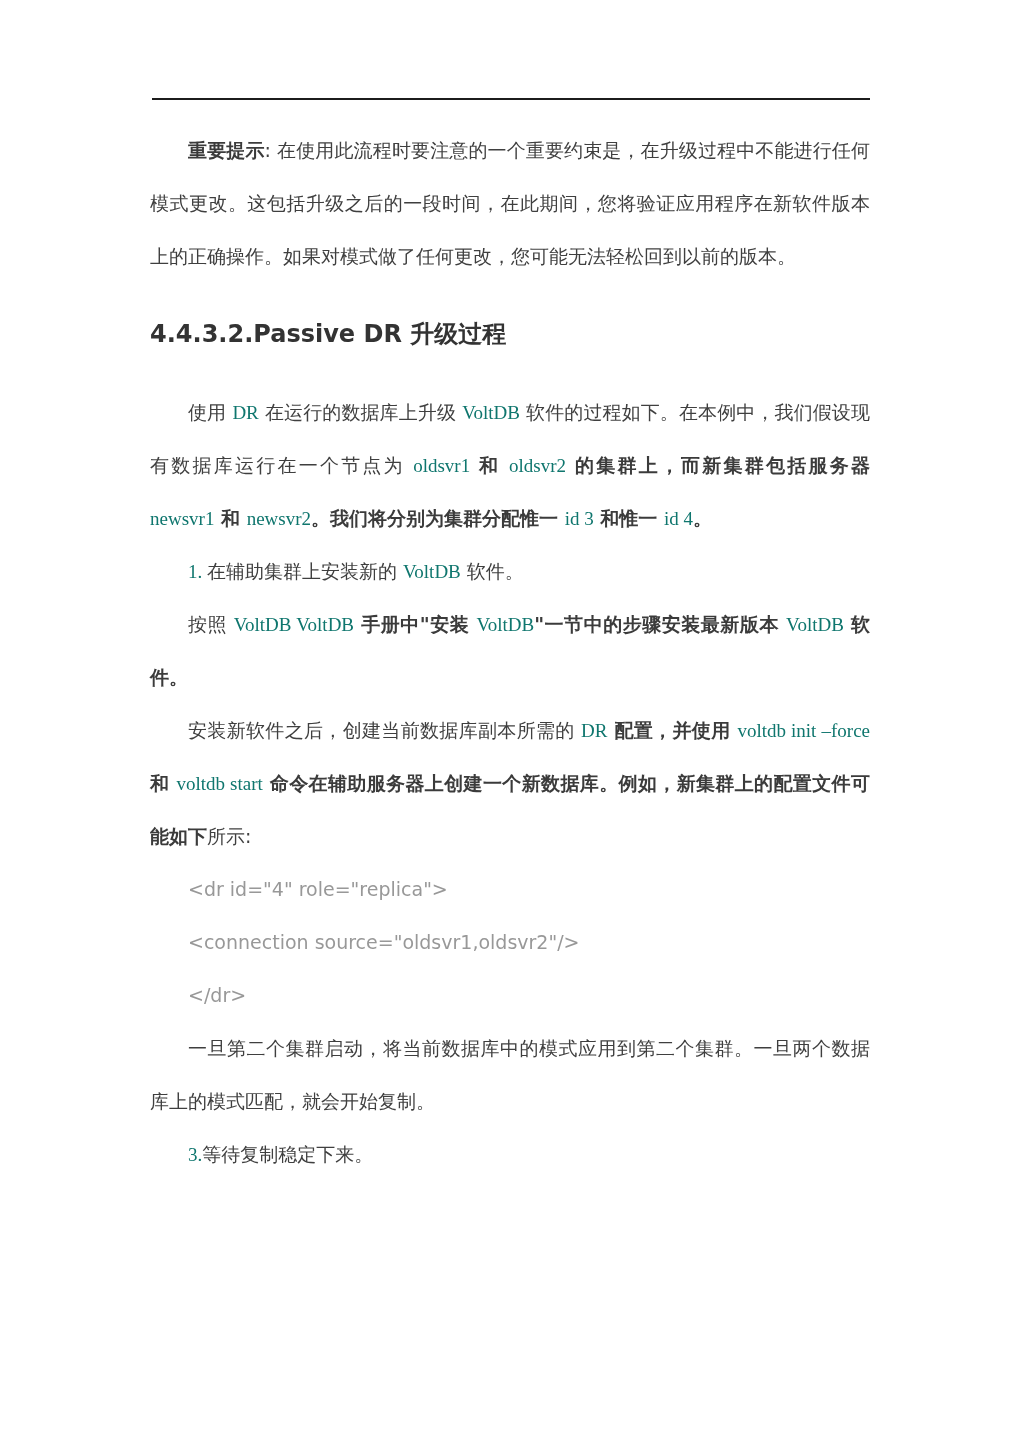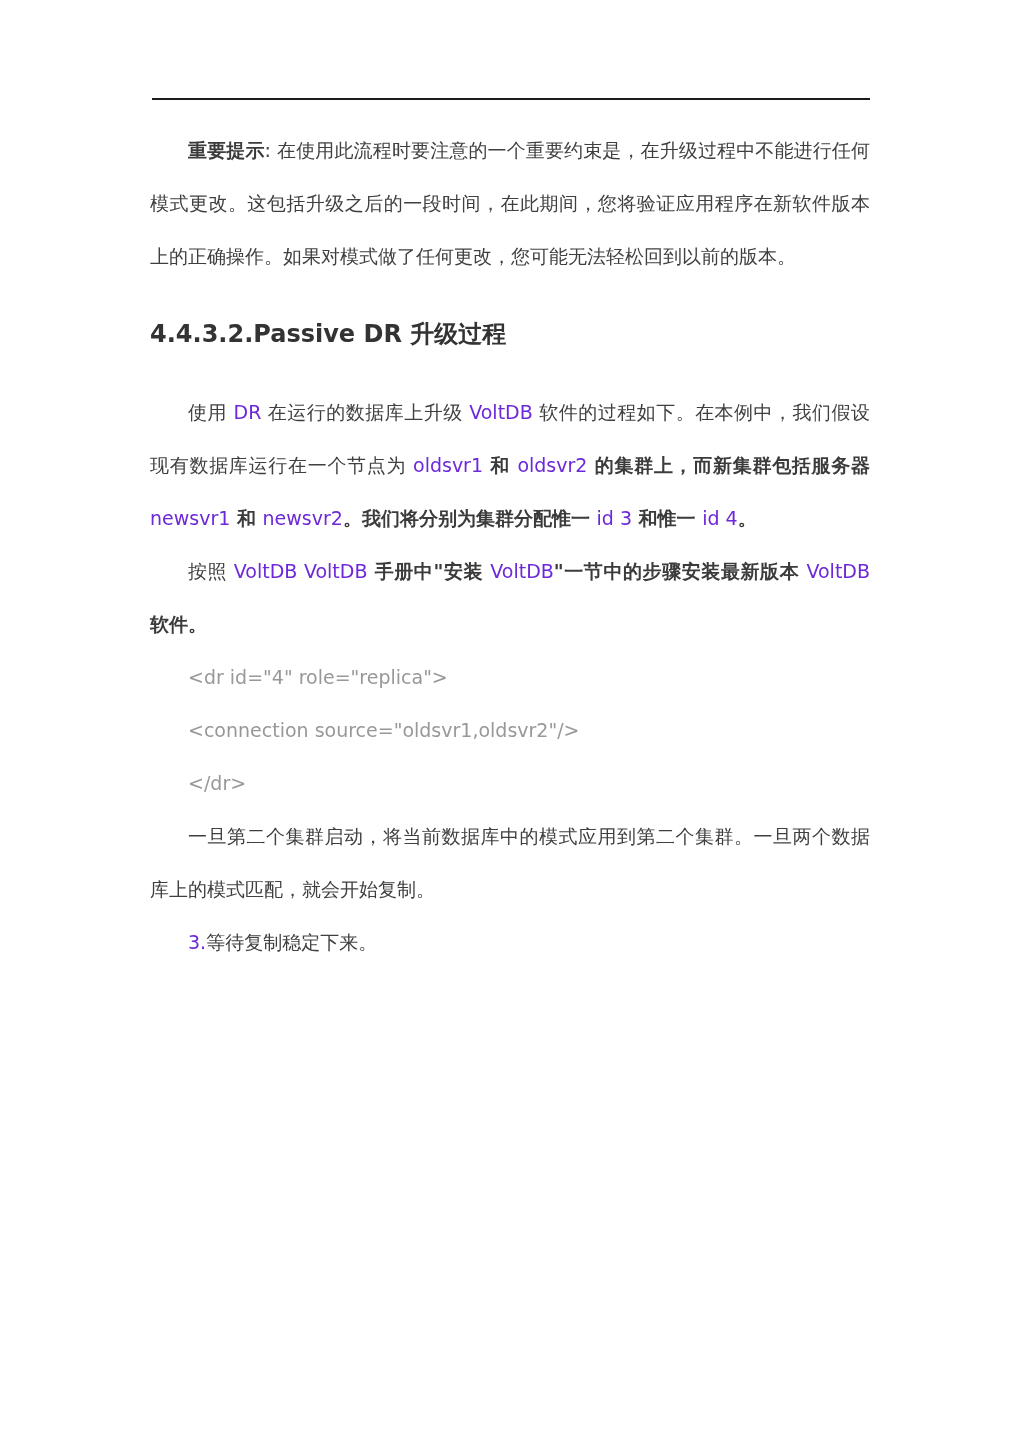--- a/index.html
+++ b/index.html
@@ -20,40 +20,42 @@
     text-align:justify;
   }
   p.body{margin:0;text-indent:38px;}
   p.flush{margin:0;text-indent:38px;text-align:left;}
   h2.heading{
     margin:33px 0 34px 0;
     font-size:24px;line-height:36px;font-weight:600;
     color:#333333;text-align:left;letter-spacing:0;
   }
   .code-line{margin:0;text-indent:38px;color:#989898;text-align:left;}
-  .latin{color:#6d28d9;}
+  .latin{color:#0f766e;font-family:Liberation Serif, serif;}
   .bold{font-weight:700;color:#3b3b3b;}
 </style>
 </head>
 <body>
 
 <div class="page">
   <div class="rule"></div>
   <div class="content">
 
     <p class="body"><span class="bold">重要提示</span><span>: 在使用此流程时要注意的一个重要约束是，在升级过程中不能进行任何模式更改。这包括升级之后的一段时间，在此期间，您将验证应用程序在新软件版本上的正确操作。如果对模式做了任何更改，您可能无法轻松回到以前的版本。</span></p>
 
     <h2 class="heading">4.4.3.2.Passive DR 升级过程</h2>
 
     <p class="body"><span>使用 </span><span class="latin">DR</span><span> 在运行的数据库上升级 </span><span class="latin">VoltDB</span><span> 软件的过程如下。在本例中，我们假设现有数据库运行在一个节点为 </span><span class="latin">oldsvr1</span><span class="bold"> 和 </span><span class="latin">oldsvr2</span><span class="bold"> 的集群上，而新集群包括服务器 </span><span class="latin">newsvr1</span><span class="bold"> 和 </span><span class="latin">newsvr2</span><span class="bold">。我们将分别为集群分配惟一 </span><span class="latin">id 3</span><span class="bold"> 和惟一 </span><span class="latin">id 4</span><span class="bold">。</span></p>
 
+    <p class="flush"><span class="latin">1. </span><span>在辅助集群上安装新的 </span><span class="latin">VoltDB</span><span> 软件。</span></p>
 
     <p class="body"><span>按照 </span><span class="latin">VoltDB VoltDB</span><span class="bold"> 手册中"安装 </span><span class="latin">VoltDB</span><span class="bold">"一节中的步骤安装最新版本 </span><span class="latin">VoltDB</span><span class="bold"> 软件。</span></p>
 
 
+    <p class="body"><span>安装新软件之后，创建当前数据库副本所需的 </span><span class="latin">DR</span><span class="bold"> 配置，并使用 </span><span class="latin">voltdb init –force </span><span class="bold"> 和 </span><span class="latin">voltdb start</span><span class="bold"> 命令在辅助服务器上创建一个新数据库。例如，新集群上的配置文件可能如下</span><span>所示:</span></p>
 
     <div class="code-block">
       <p class="code-line">&lt;dr id="4" role="replica"&gt;</p>
       <p class="code-line">&lt;connection source="oldsvr1,oldsvr2"/&gt;</p>
       <p class="code-line">&lt;/dr&gt;</p>
     </div>
 
     <p class="body"><span>一旦第二个集群启动，将当前数据库中的模式应用到第二个集群。一旦两个数据库上的模式匹配，就会开始复制。</span></p>
 
     <p class="flush"><span class="latin">3.</span><span>等待复制稳定下来。</span></p>

